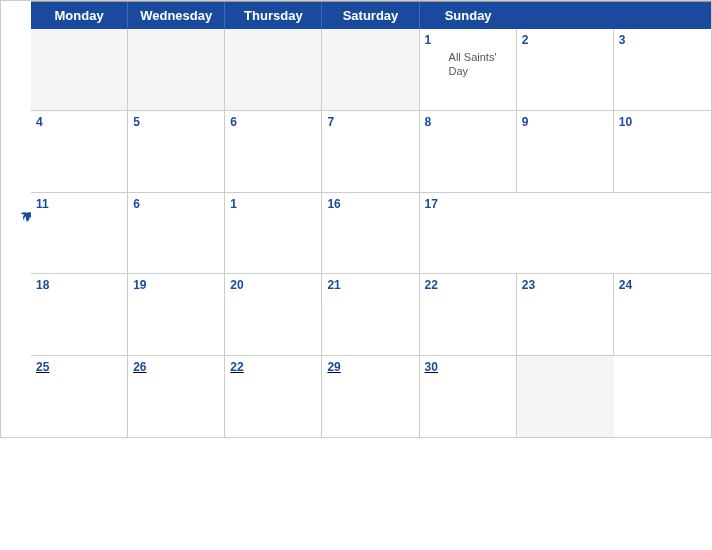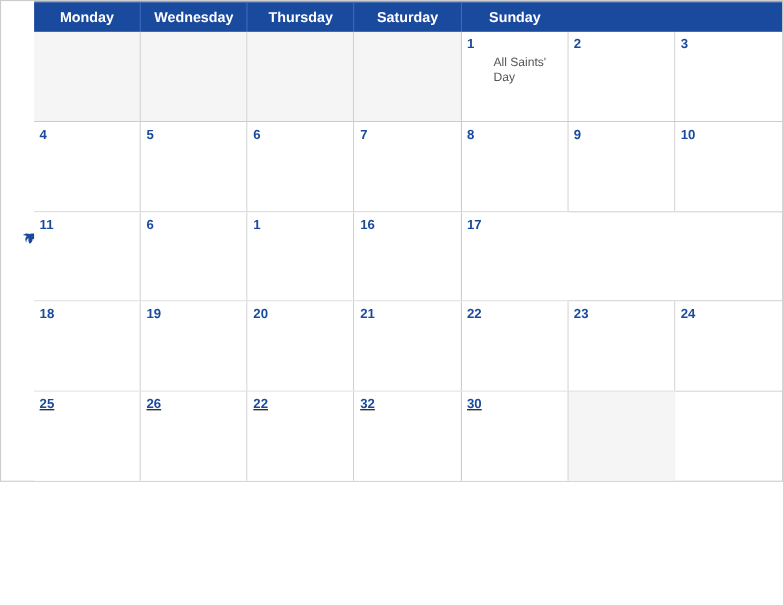--- a/index.html
+++ b/index.html
@@ -241,21 +241,21 @@
           <div class="day-cell">
             <span class="day-number">25</span>
           </div>
           <div class="day-cell">
             <span class="day-number">26</span>
           </div>
           <div class="day-cell">
             <span class="day-number">22</span>
           </div>
           <div class="day-cell">
-            <span class="day-number">32</span>
+            <span class="day-number">29</span>
           </div>
           <div class="day-cell">
             <span class="day-number">30</span>
           </div>
           <div class="day-cell empty"></div>
         </div>
       </div>
   </div>
 </div>
 

